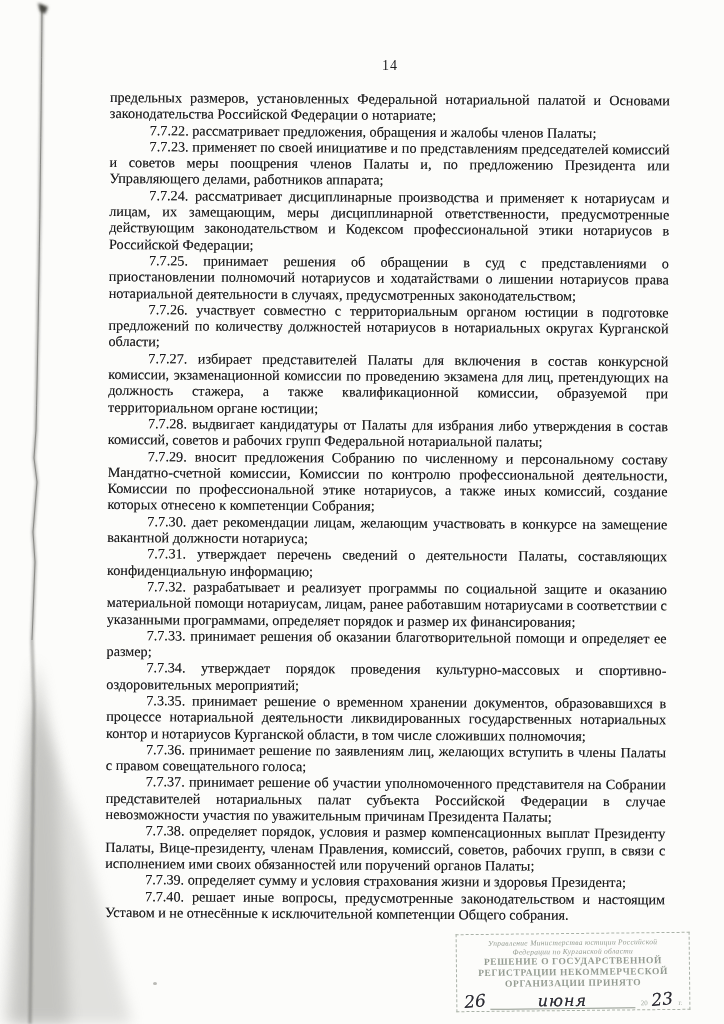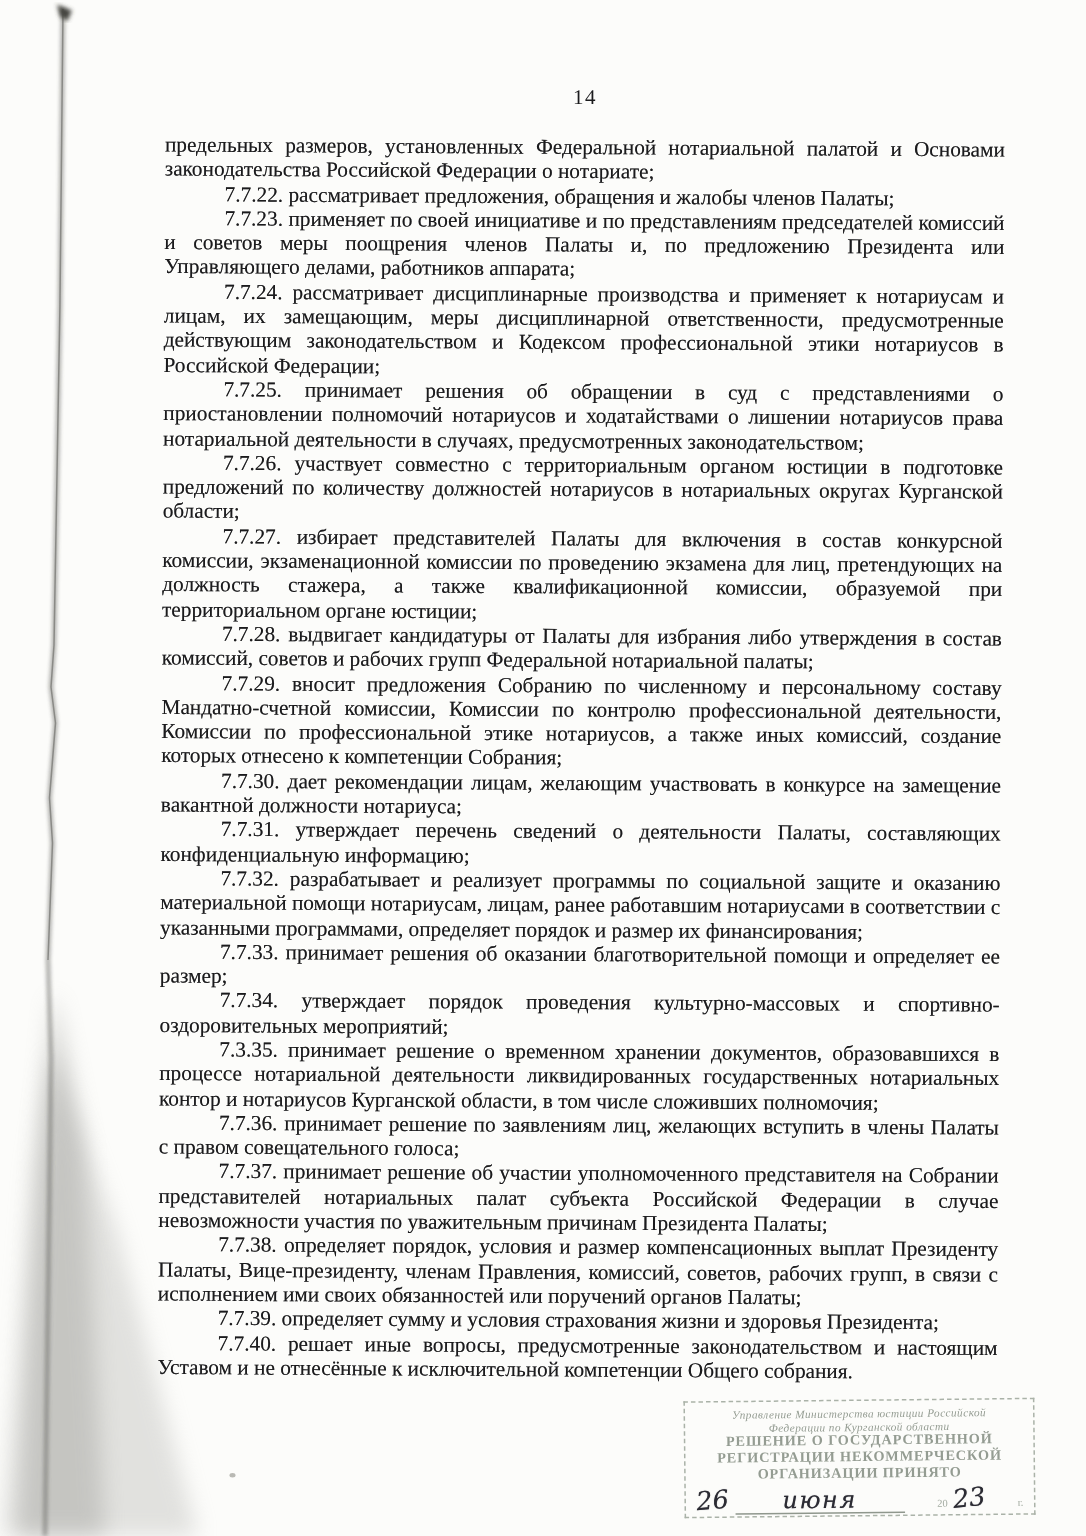--- a/index.html
+++ b/index.html
@@ -52,21 +52,21 @@
   }
   .hand.day{font-size:17px;transform:rotate(-4deg);margin-right:4px;}
   .hand.month{font-size:16px;transform:rotate(-3deg);letter-spacing:1px;}
   .hand.year{font-size:17px;transform:rotate(-5deg);margin-left:3px;}
   .date-line{
     flex:1 1 auto;
     border-bottom:1px solid #8f978d;
     text-align:center;
     line-height:14px;
   }
-  .printed-tiny{font-size:7px;color:#a2aaa0;margin-left:22px;white-space:nowrap;}
+  .printed-tiny{font-size:7px;color:#a2aaa0;margin-left:6px;white-space:nowrap;}
 </style>
 </head>
 <body>
 
 <div class="page">
 
   <svg class="edge-artifact" width="180" height="1024" viewBox="0 0 180 1024">
     <defs>
       <filter id="soft" x="-50%" y="-10%" width="250%" height="130%">
           <feGaussianBlur stdDeviation="7"></feGaussianBlur>

